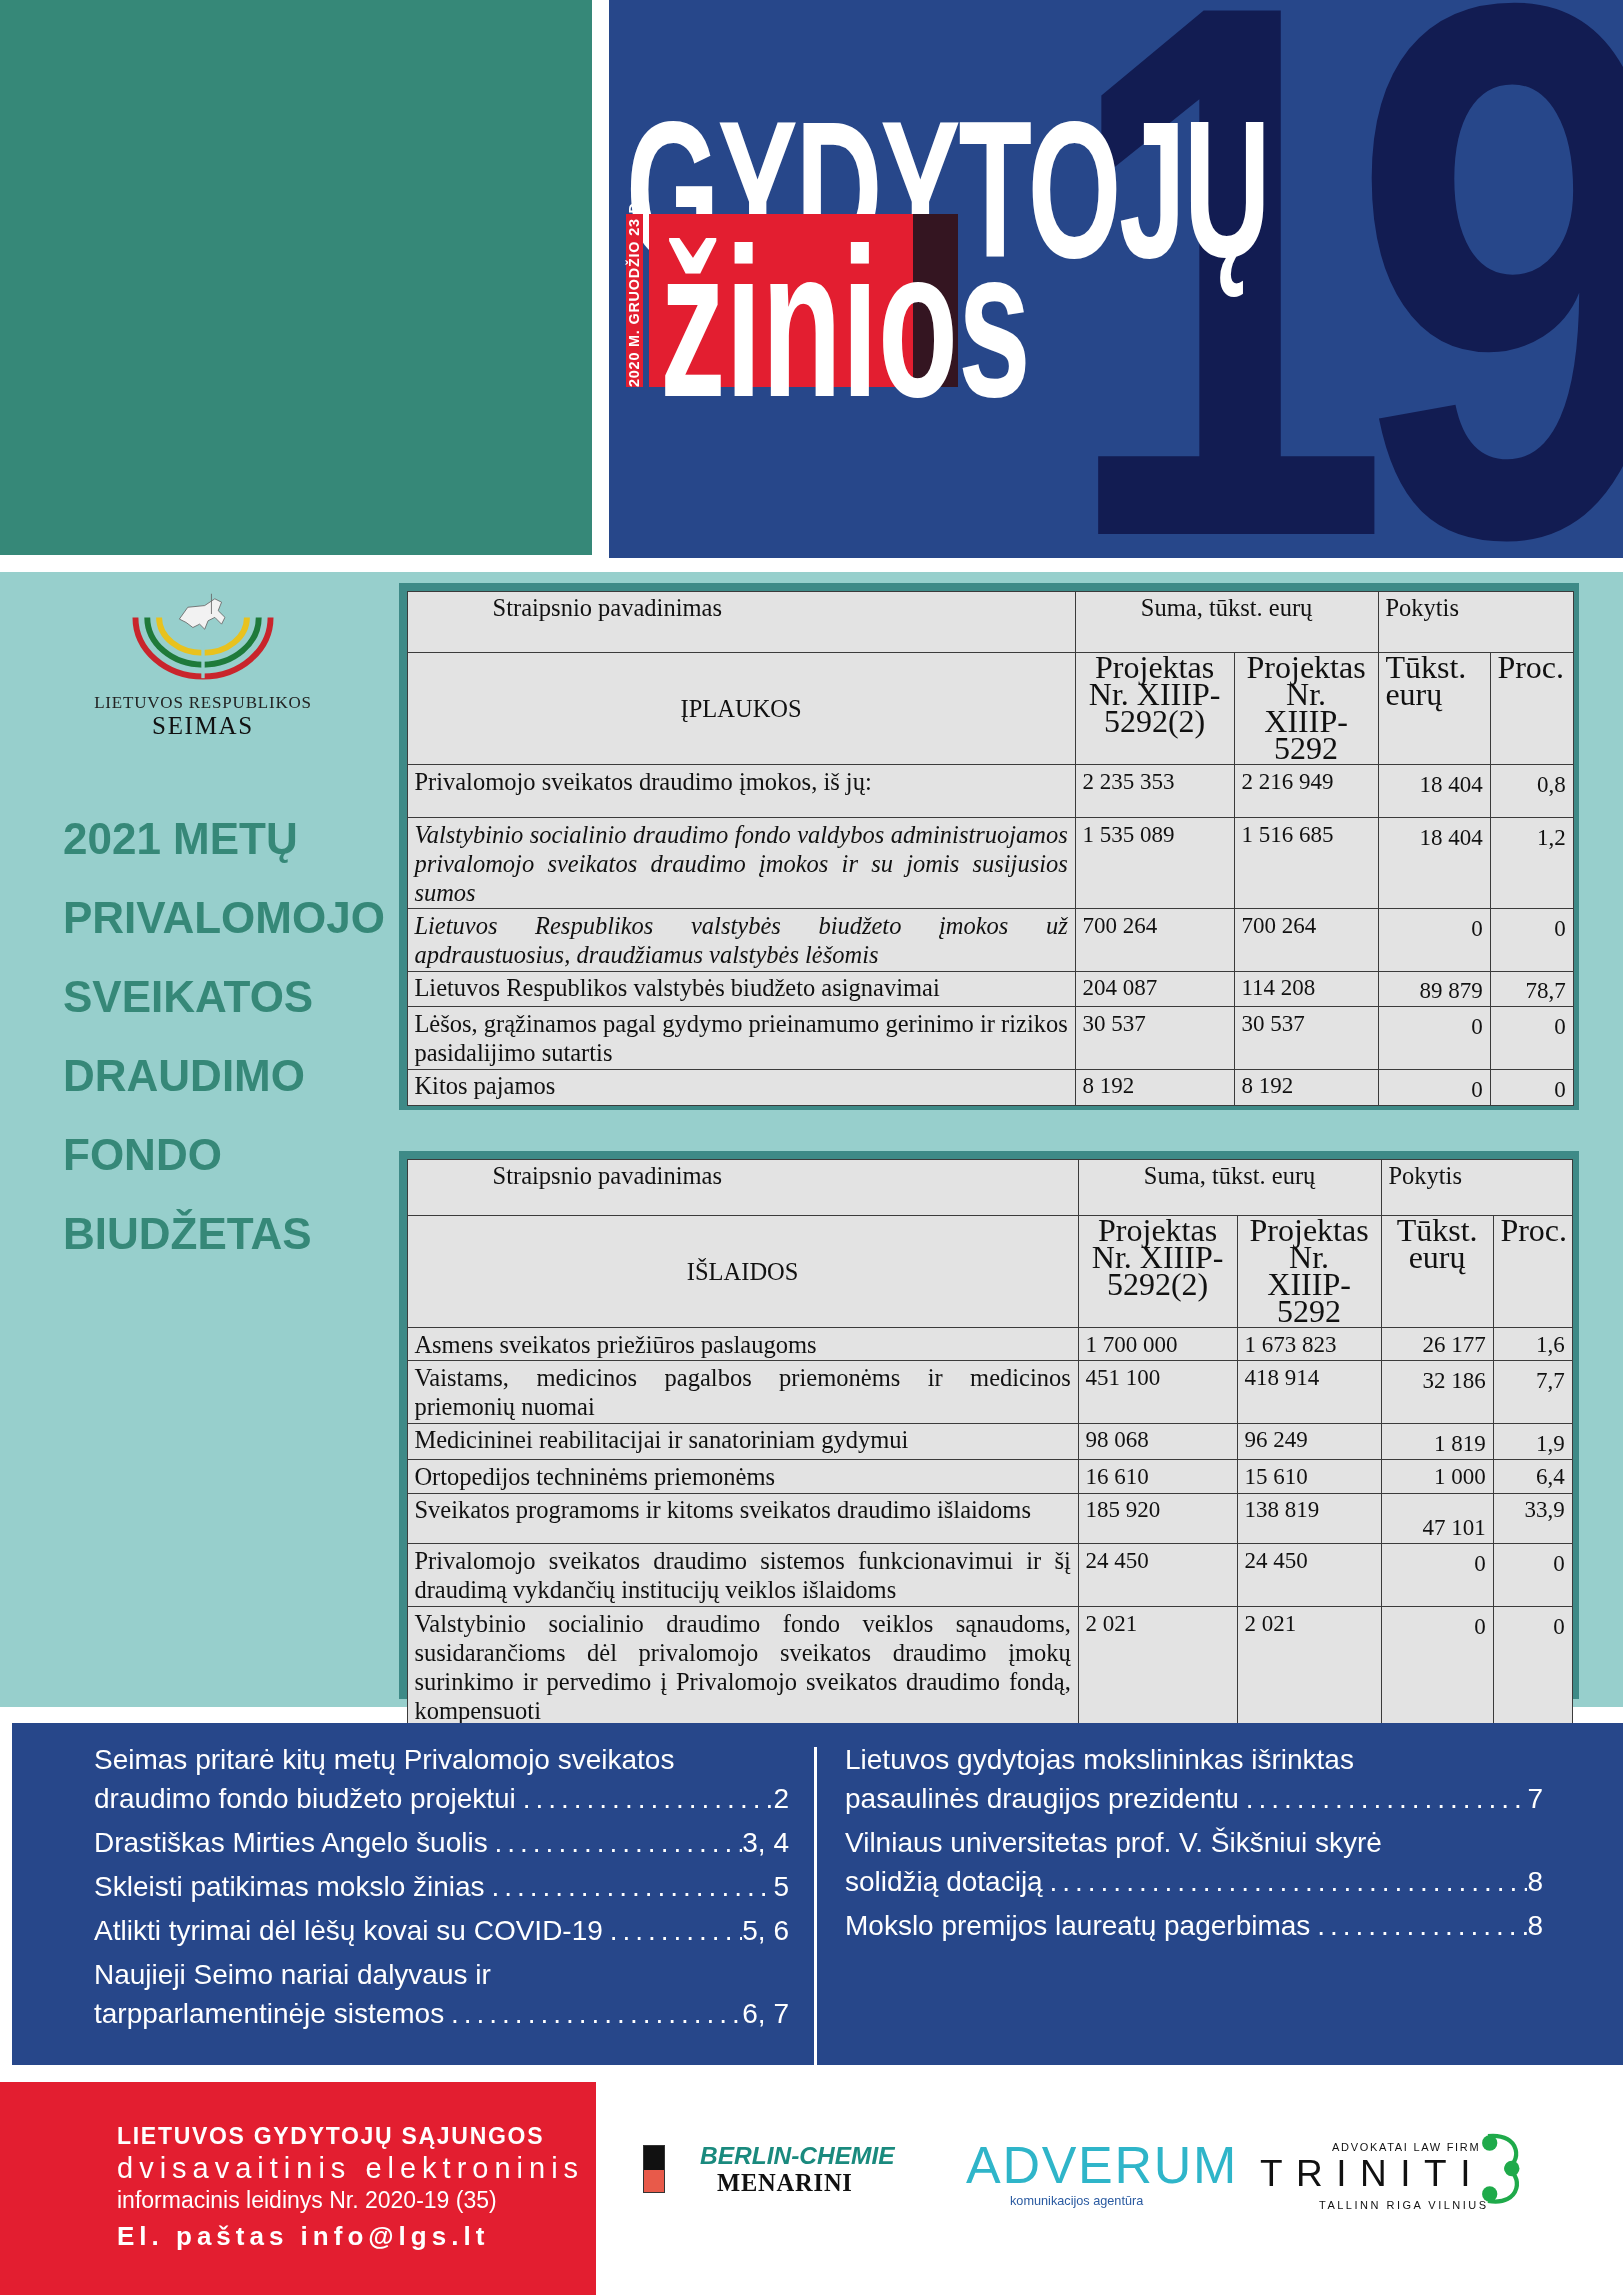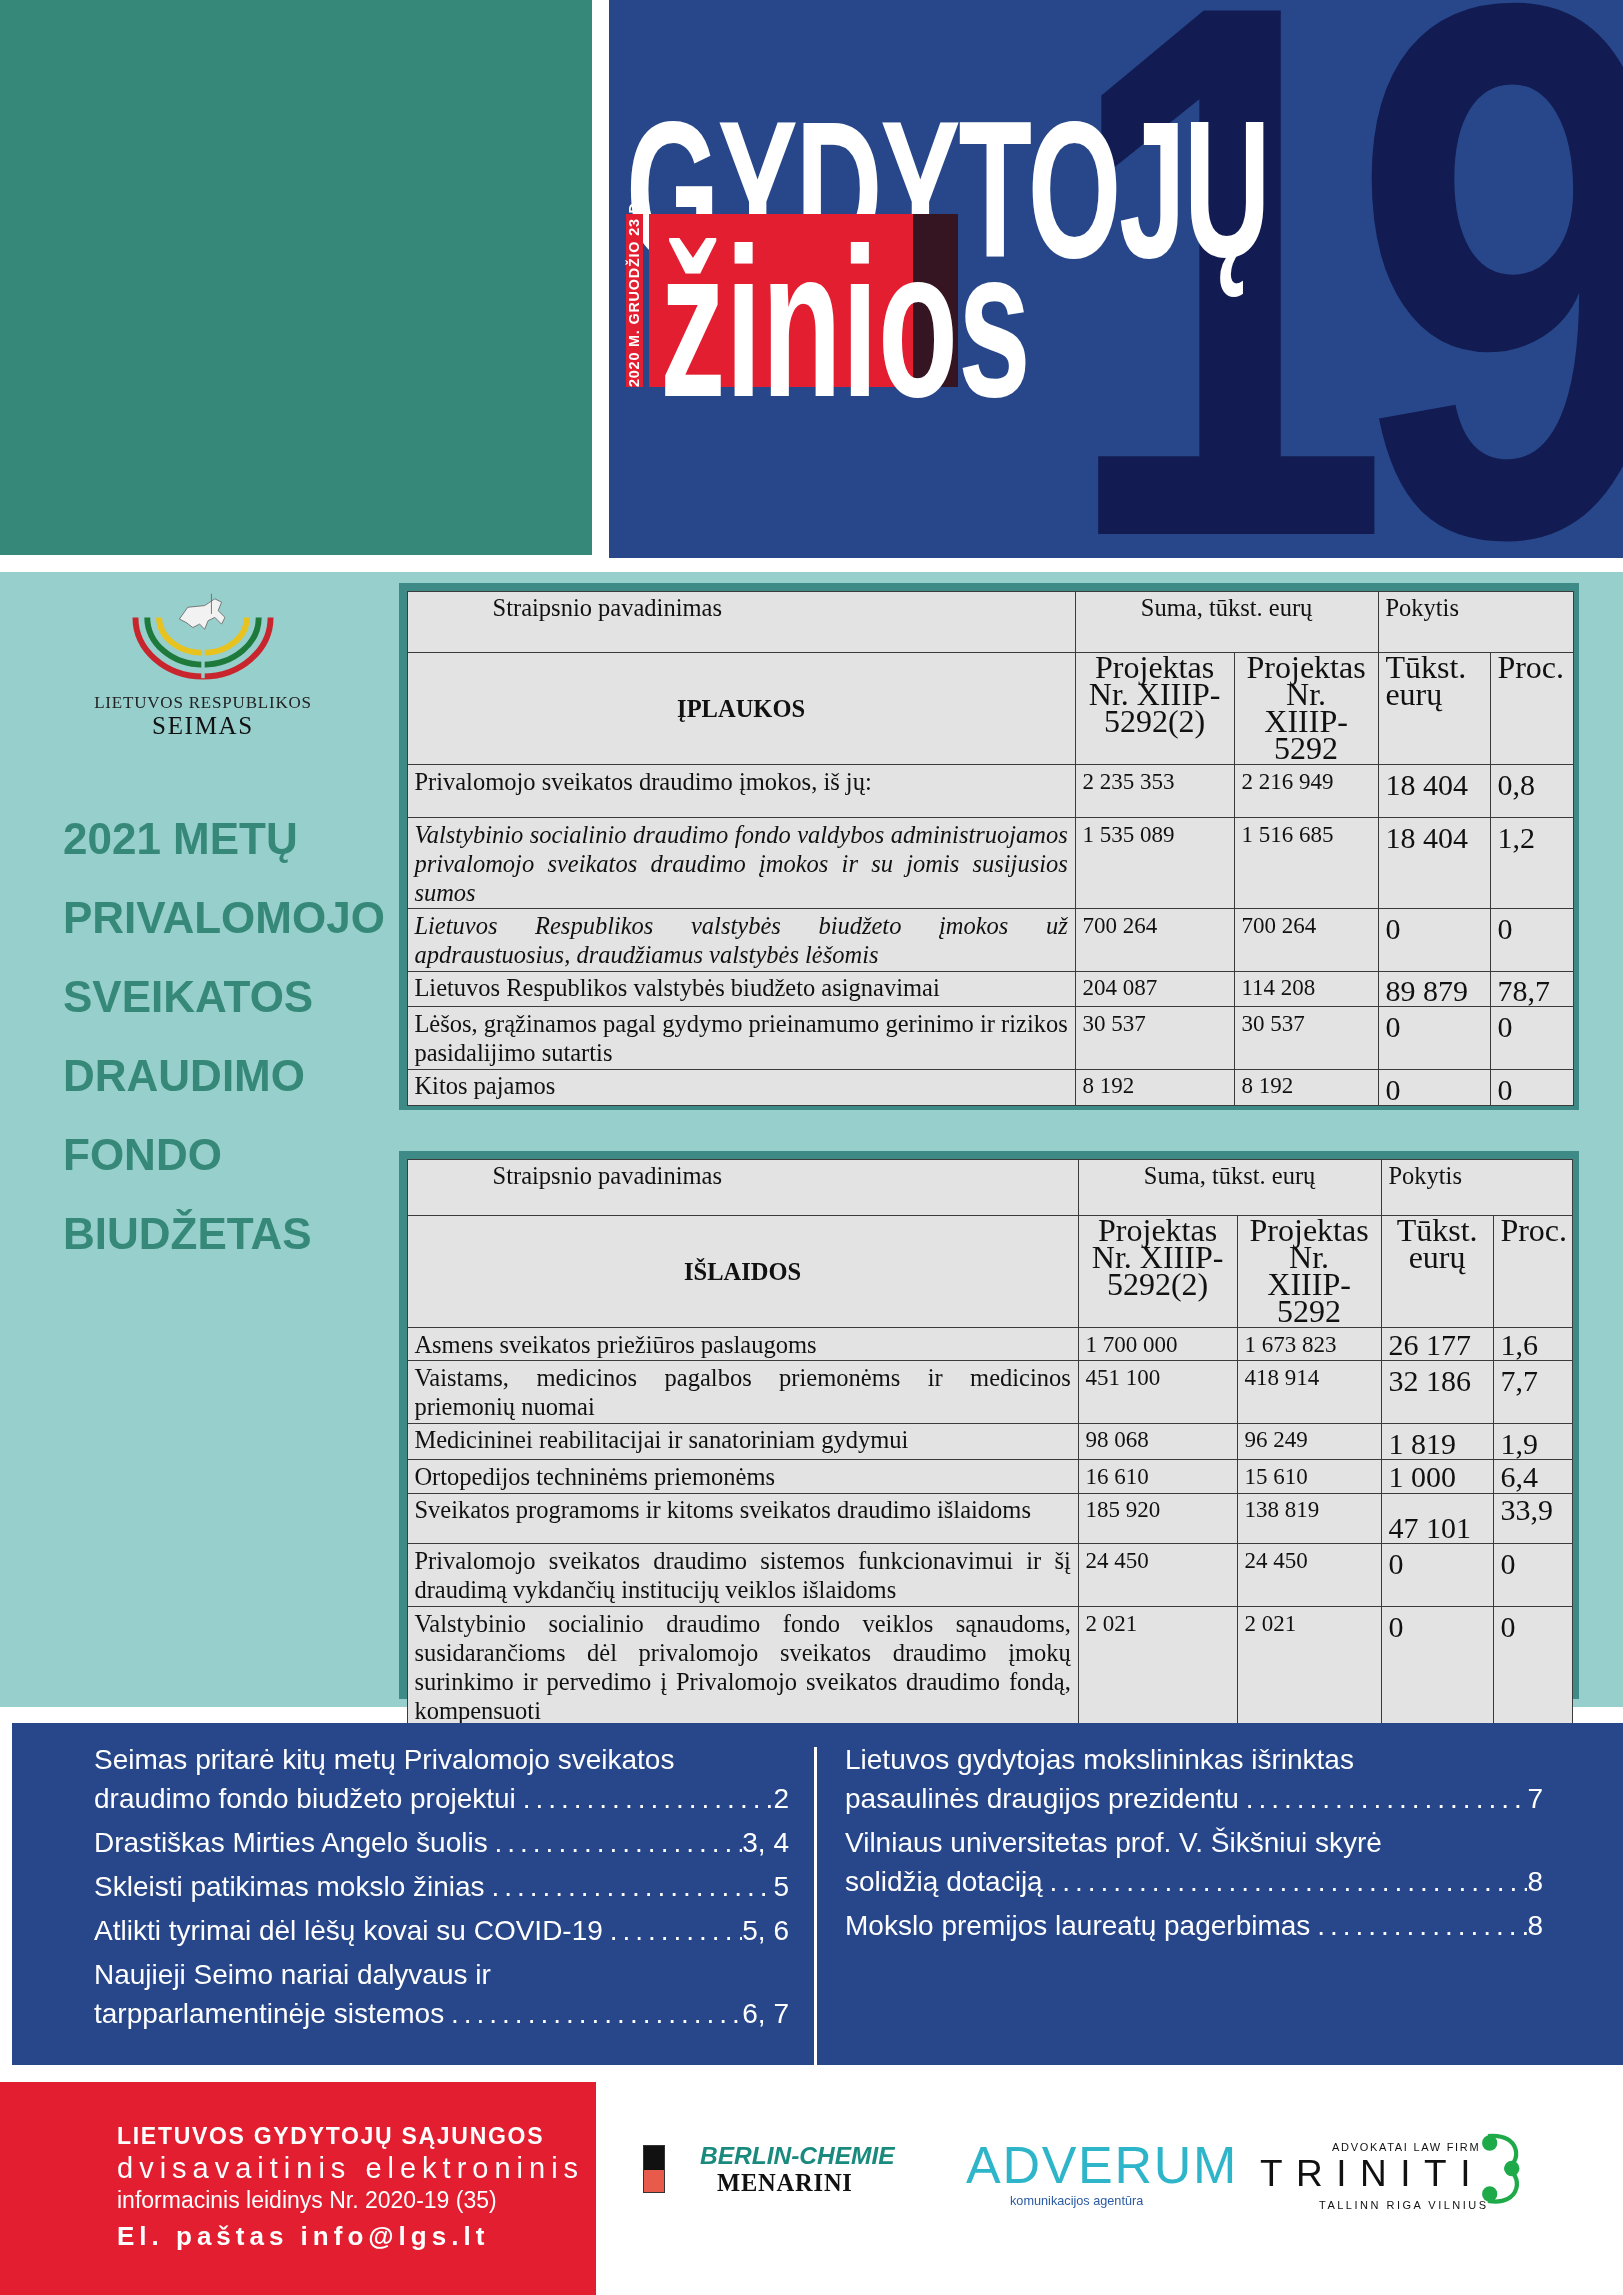--- a/index.html
+++ b/index.html
@@ -25,24 +25,24 @@
   #budget-title { left:63px; top:799px; width:338px; }
   .budget-line { font-weight:bold; font-size:44px; line-height:79px; color:#368878; display:block; white-space:nowrap; }
 
   
   .tbl-frame { background:#3e8a87; padding:7.6px; box-sizing:border-box; }
   .tbl { width:100%; height:100%; border-collapse:collapse; background:#e3e3e3; font-family:"Liberation Serif", serif; color:#111; table-layout:fixed; }
   .tbl td { border:1.7px solid #3b3b3b; padding:1.7px 6.8px; vertical-align:top; font-size:24.5px; line-height:29px; }
   .tbl td.name { text-align:justify; }
   .tbl td.center { text-align:center; }
   .tbl td.it { font-style:italic; }
-  .tbl .hdr-main { font-weight:bold; text-align:center; vertical-align:middle; }
+  .tbl .hdr-main { font-weight:normal; text-align:center; vertical-align:middle; }
   .tbl .hdr-small { font-size:32px; line-height:27px; }
   .tbl .num { font-size:23px; }
-  .tbl .num-big { font-size:30px; padding-top:5px; }
+  .tbl .num-big { font-size:23px; padding-top:5px;text-align:right; }
   #table-income { left:399px; top:583px; width:1180px; height:527px; }
   #table-expense { left:399px; top:1151px; width:1180px; height:548px; }
 
   
   #toc { left:12px; top:1723px; width:1623px; height:342px; background:#27478a; }
   .toc-col { position:absolute; top:17px; }
   #toc-left { left:82px; width:695px; }
   #toc-right { left:833px; width:698px; }
   #toc-divider { position:absolute; left:802px; top:24px; width:3.4px; height:324px; background:#ffffff; }
   .toc-item { color:#fff; font-size:28px; line-height:39px; margin-bottom:5px; transform-origin:left top; }

